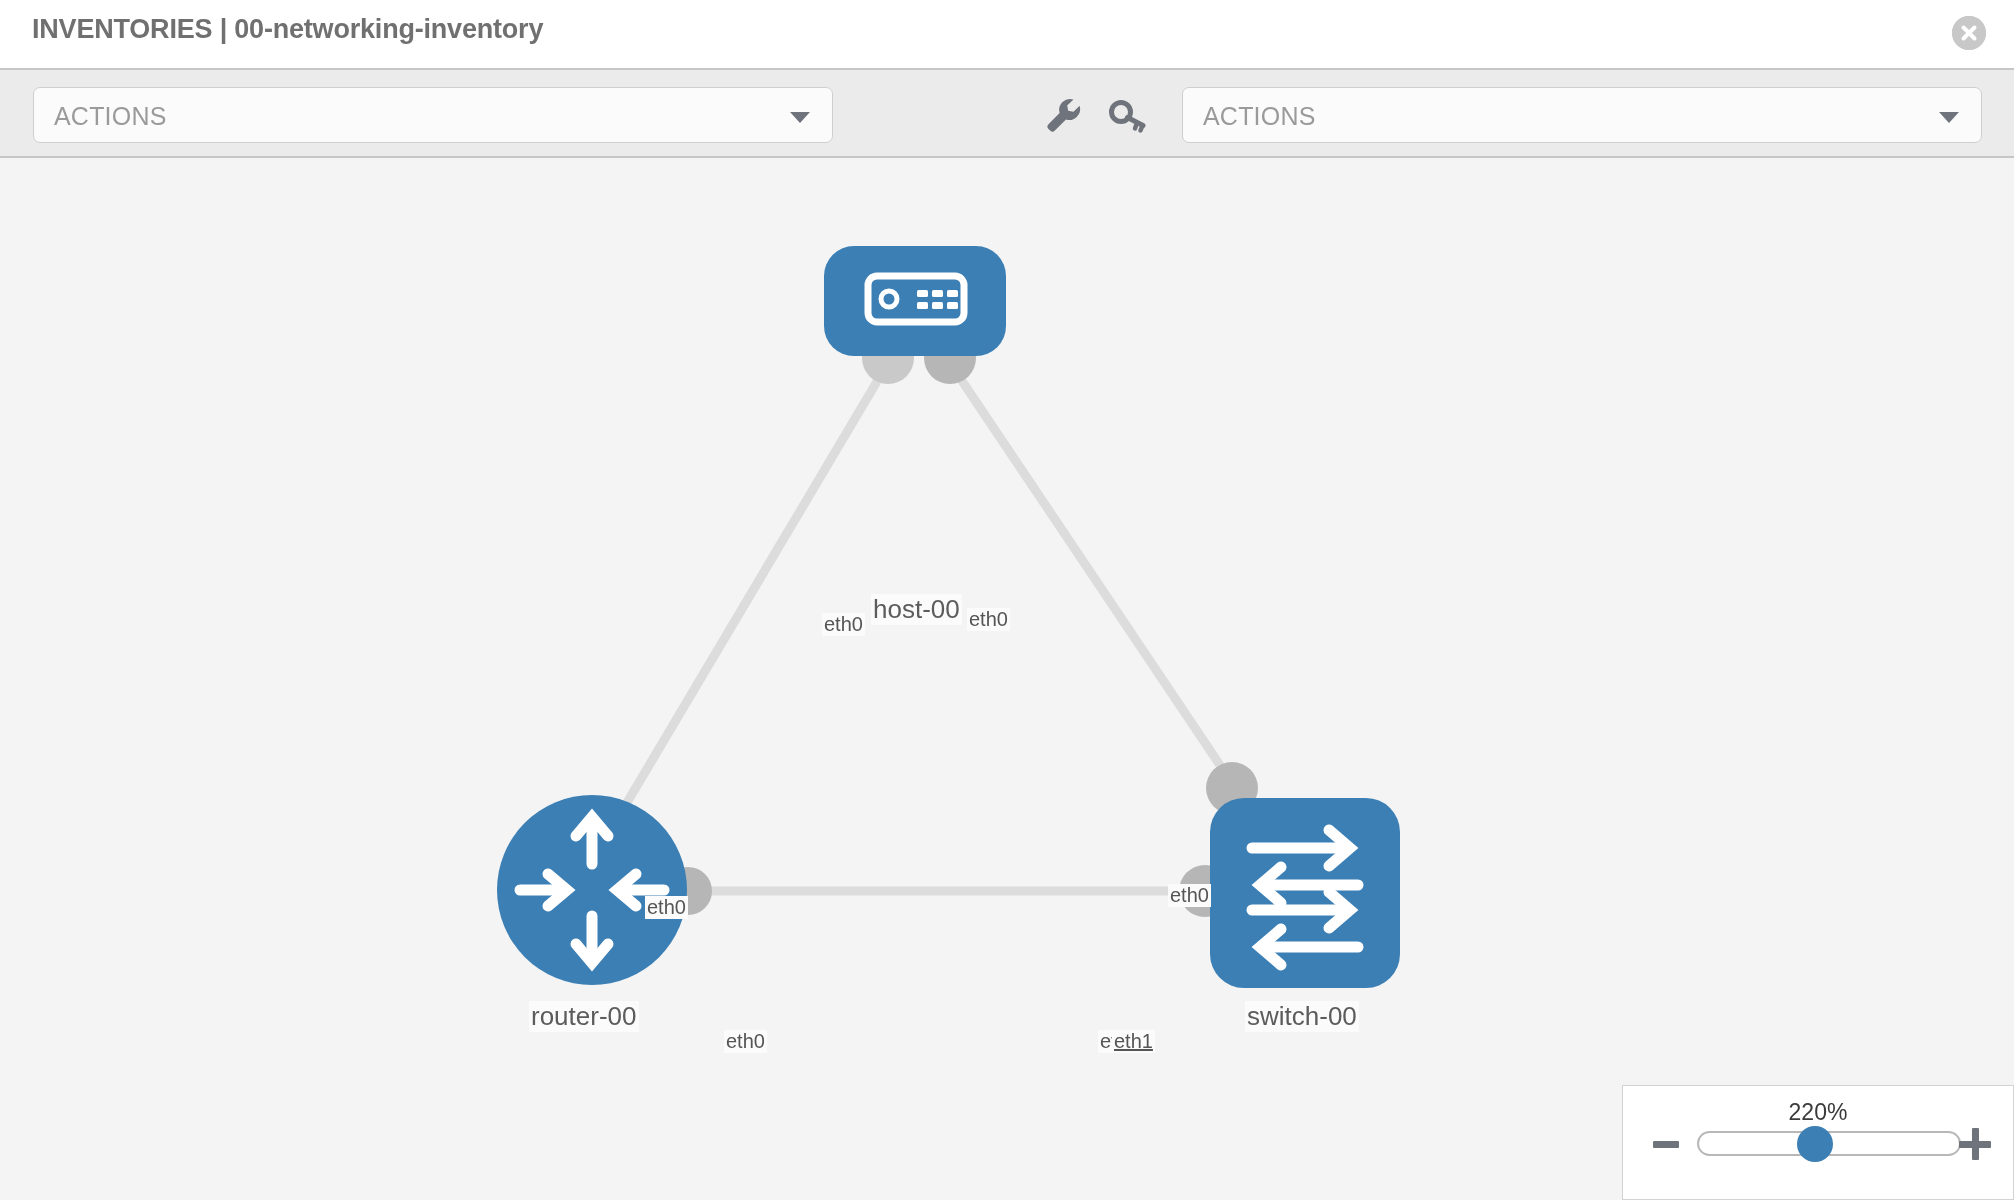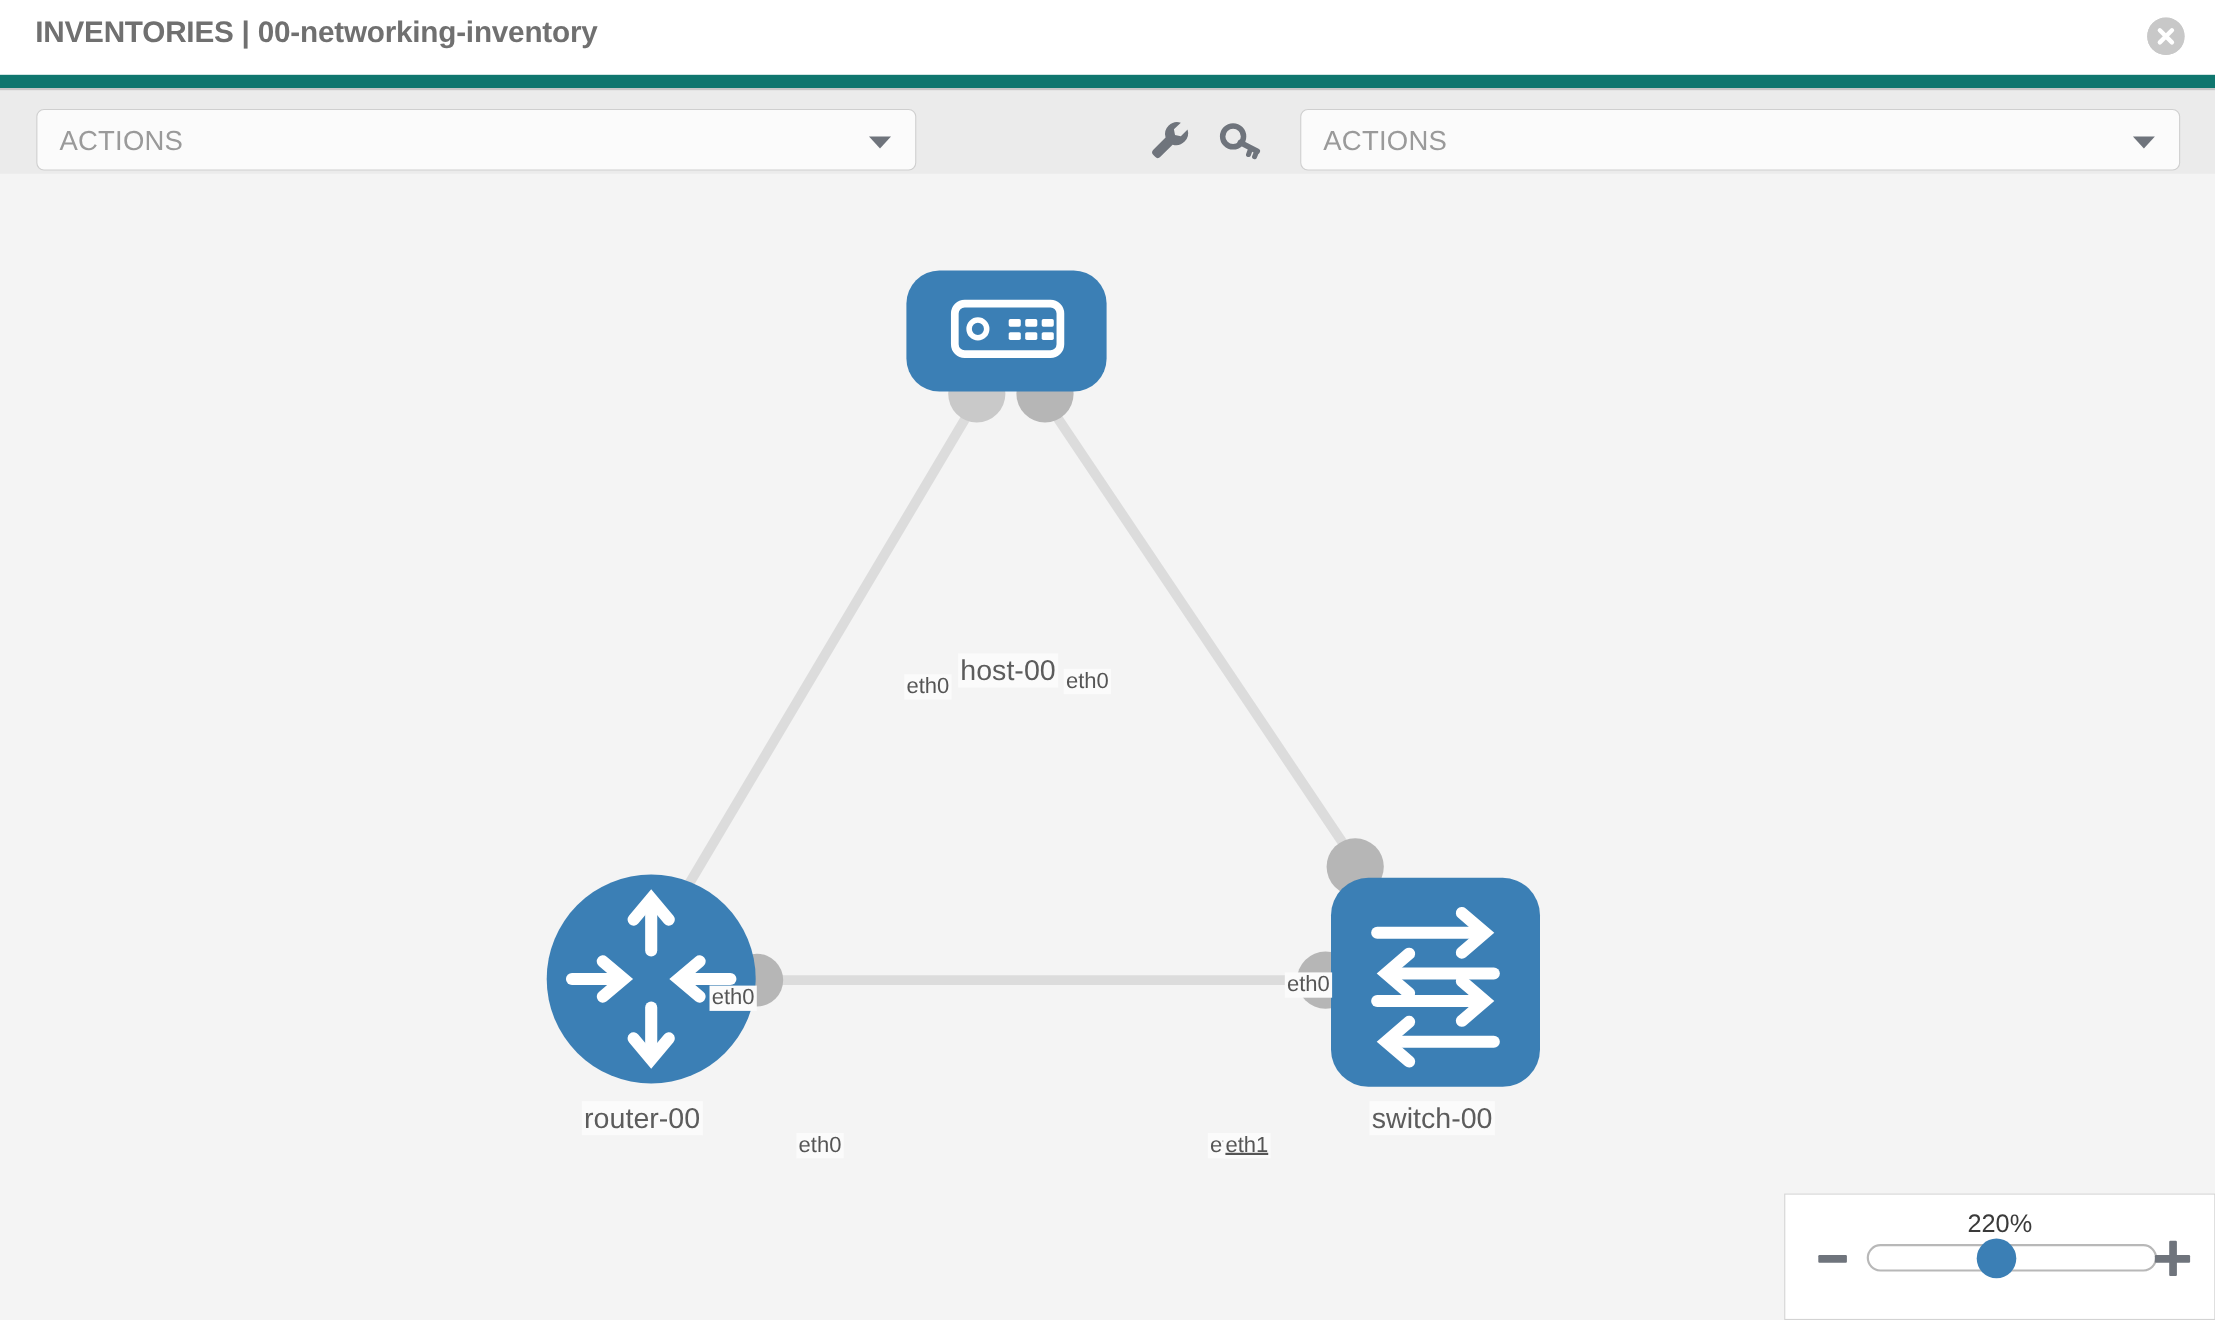--- a/index.html
+++ b/index.html
@@ -4,21 +4,21 @@
 <style>
   * { box-sizing: border-box; }
   html, body {
     margin: 0; padding: 0;
     width: 2014px; height: 1200px;
     background: #ffffff;
     font-family: "Liberation Sans", sans-serif;
     overflow: hidden;
   }
 
-  #app { position: relative; width: 2014px; height: 1012px; background: #0f766e; }
+  #app { position: relative; width: 2014px; height: 1012px; background: #404040; }
 
   
   .header {
     position: absolute; left: 0; top: 0; width: 2014px; height: 68px;
     background: #ffffff;
   }
   .header-title {
     position: absolute; left: 32px; top: 14px;
     font-size: 27px; font-weight: bold; color: #707070;
     letter-spacing: -0.2px; white-space: nowrap;
@@ -29,21 +29,20 @@
     background: #c8c8c8; cursor: pointer;
   }
   .close-btn svg { display: block; }
 
   
   .toolbar {
     position: absolute; left: 0; top: 68px; width: 2014px; height: 90px;
     background: #ebebeb;
     border-top: 2px solid #c6c6c6;
     border-bottom: 2px solid #c6c6c6;
-    margin-top: 12px;
   }
   .actions-select {
     position: absolute; left: 33px; top: 17px;
     width: 800px; height: 56px;
     background: #fbfbfb;
     border: 1px solid #cfcfcf; border-radius: 7px;
     cursor: pointer;
   }
   .actions-label {
     position: absolute; left: 20px; top: 14px;

